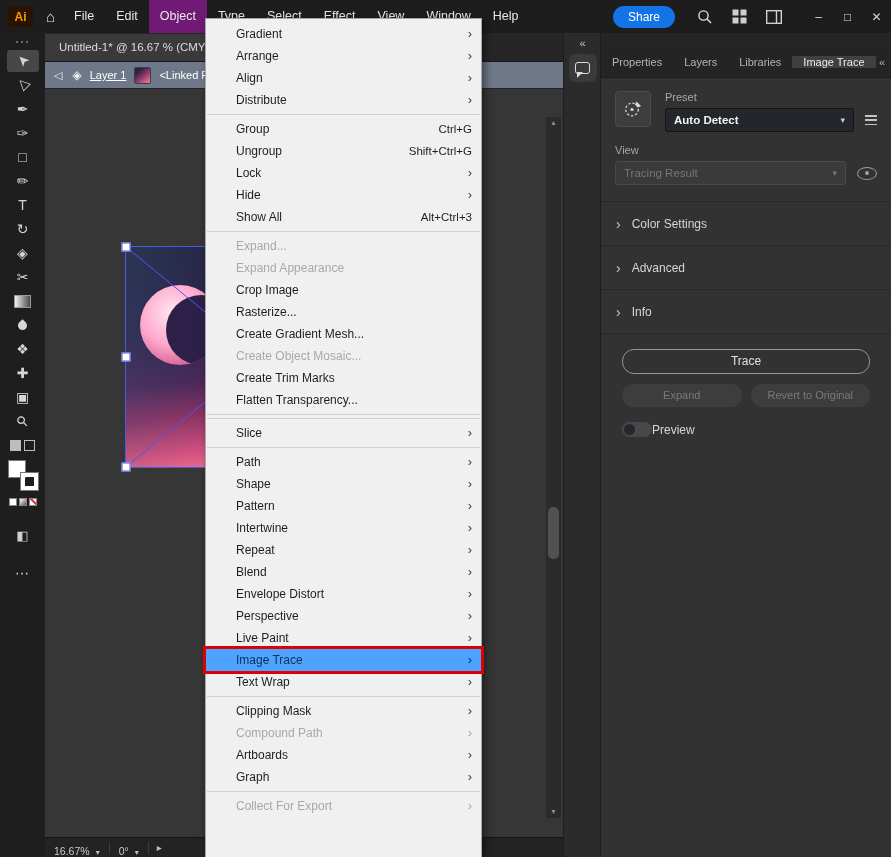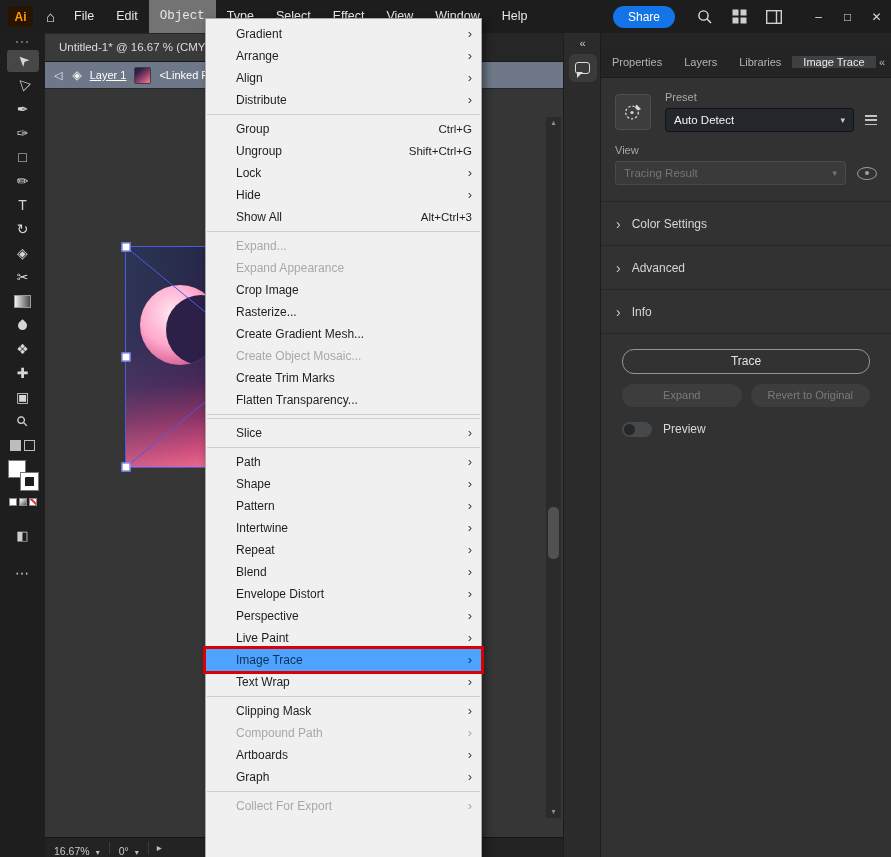--- a/index.html
+++ b/index.html
@@ -5,21 +5,21 @@
   html,body{margin:0;padding:0;background:#111;}
   .app{position:relative;width:891px;height:857px;overflow:hidden;background:#323232;
        font-family:"Liberation Sans", sans-serif; -webkit-font-smoothing:antialiased;}
   
   .titlebar{position:absolute;left:0;top:0;right:0;height:33px;background:#1d1d1d;display:flex;align-items:center;z-index:5;}
   .ai-logo{margin-left:8px;width:25px;height:21px;border-radius:4px;background:#2a1400;color:var(--ai-orange,#ff9a00);
            font-weight:bold;font-size:12px;display:flex;align-items:center;justify-content:center;}
   .home{margin:0 8px 0 13px;color:#e6e6e6;font-size:15px;}
   .menus{display:flex;height:100%;}
   .mb-item{padding:0 11px;line-height:33px;font-size:12.5px;color:#e8e8e8;}
-  .mb-item.active{background:#737373;font-family:Liberation Mono, monospace;}
+  .mb-item.active{background:#701a75;}
   .tb-right{margin-left:auto;display:flex;align-items:center;height:100%;}
   .share{height:22px;padding:0 15px;background:var(--share-blue,#1473e6);color:#fff;border-radius:11px;font-size:12px;line-height:22px;margin-right:16px;}
   .tb-icon{width:26px;height:26px;display:flex;align-items:center;justify-content:center;margin-right:9px;}
   .win-group{display:flex;margin-left:8px;}
   .win-btn{width:29px;height:33px;display:flex;align-items:center;justify-content:center;color:#d8d8d8;font-size:12px;}
   
   .toolbar{position:absolute;left:0;top:33px;width:45px;bottom:0;background:#1e1e1e;border-right:1px solid #141414;
            display:flex;flex-direction:column;align-items:center;}
   .drag-dots{width:15px;height:5px;margin:7px 0 5px;background:radial-gradient(circle at 2px 2px,#6a6a6a 1px,transparent 1.4px);background-size:5px 5px;}
   .tools{display:flex;flex-direction:column;gap:2px;align-items:center;}
@@ -86,49 +86,49 @@
   
   .rpanel{position:absolute;left:600px;top:33px;right:0;bottom:0;background:#323232;border-left:1px solid #1c1c1c;
           display:flex;flex-direction:column;}
   .panel-gap{height:13px;background:#252525;}
   .tabstrip-wrap{background:#242424;display:flex;align-items:stretch;height:31px;border-bottom:1px solid #1c1c1c;padding-right:6px;}
   .tabstrip{display:flex;height:100%;align-items:center;flex:1;}
   .ptab{padding:0 11px;display:flex;align-items:center;font-size:11px;color:#b4b4b4;}
   .ptab.active{background:#3e4144;color:#ececec;}
   .panel-collapse{color:#b4b4b4;font-size:11px;align-self:center;}
   .pbody{flex:1;}
-  .pt-row1{display:flex;padding:13px 14px 6px;align-items:center;}
+  .pt-row1{display:flex;padding:13px 14px 6px;}
   .it-tile{width:34px;height:34px;background:#3d3d3d;border:1px solid #4d4d4d;border-radius:4px;
            display:flex;align-items:center;justify-content:center;}
   .preset-col{margin-left:14px;flex:1;}
   .plabel-sm{font-size:11px;color:#a8a8a8;margin-bottom:5px;}
   .preset-row{display:flex;align-items:center;}
   .pselect{flex:1;height:22px;background:#23262a;border:1px solid #121418;border-radius:3px;
            display:flex;align-items:center;padding:0 8px;}
-  .pselect .val{font-size:11.5px;font-weight:normal;color:#f2f2f2;}
+  .pselect .val{font-size:11.5px;font-weight:bold;color:#f2f2f2;}
   .sel-caret{margin-left:auto;font-size:9px;color:#c8c8c8;}
   .list-icon{width:12px;height:10px;margin-left:11px;background:repeating-linear-gradient(180deg,#c4c4c4 0 1.5px,transparent 1.5px 4.25px);}
   .view-block{padding:0 14px;margin-top:6px;}
   .view-row{display:flex;align-items:center;margin-bottom:16px;}
   .vselect{flex:1;height:24px;background:#3a3a3a;border:1px solid #4a4a4a;border-radius:3px;
            display:flex;align-items:center;padding:0 8px;box-sizing:border-box;}
   .vselect .val{font-size:11.5px;color:#767676;}
   .vselect .sel-caret{color:#767676;}
   .eye{width:18px;height:11px;border:1.5px solid #9aa0a6;border-radius:50%;position:relative;margin-left:11px;}
   .eye::after{content:"";position:absolute;left:50%;top:50%;width:4px;height:4px;margin:-2px 0 0 -2px;background:#9aa0a6;border-radius:50%;}
   .psections{border-top:1px solid #272727;}
   .psection{height:43px;display:flex;align-items:center;padding:0 15px;border-bottom:1px solid #272727;}
   .chev{font-size:14px;color:#c8c8c8;margin-right:11px;}
   .psection .plabel{font-size:12px;color:#d6d6d6;font-weight:500;}
   .pbuttons{padding:15px 21px 0;}
   .trace-btn{height:23px;border:1px solid #969696;border-radius:12px;text-align:center;line-height:23px;
              font-size:12px;color:#e2e2e2;margin-bottom:10px;}
   .btn-row{display:flex;gap:9px;}
   .gbtn{flex:1;height:23px;background:#3d3d3d;border-radius:12px;text-align:center;line-height:23px;font-size:11px;color:#7a7a7a;}
-  .preview-row{margin-top:15px;display:flex;align-items:flex-start;gap:11px;}
+  .preview-row{margin-top:15px;display:flex;align-items:center;}
   .toggle{width:30px;height:15px;border-radius:8px;background:#46494c;position:relative;display:inline-block;}
   .toggle::after{content:"";position:absolute;left:2px;top:2px;width:11px;height:11px;border-radius:50%;background:#242628;}
   .preview-row .plabel{font-size:12px;color:#d8d8d8;}
   
   .dropdown{position:absolute;left:205px;top:18px;width:277px;bottom:0;background:#f0f0f0;
             border:1px solid #a8a8a8;border-bottom:none;box-shadow:3px 3px 8px rgba(0,0,0,.45);
             padding-top:4px;z-index:100;box-sizing:border-box;}
   .menu-item{position:relative;height:22px;line-height:22px;display:flex;align-items:center;
              padding:0 9px 0 30px;font-size:12px;color:#1e1e1e;}
   .mi-label{white-space:nowrap;}

